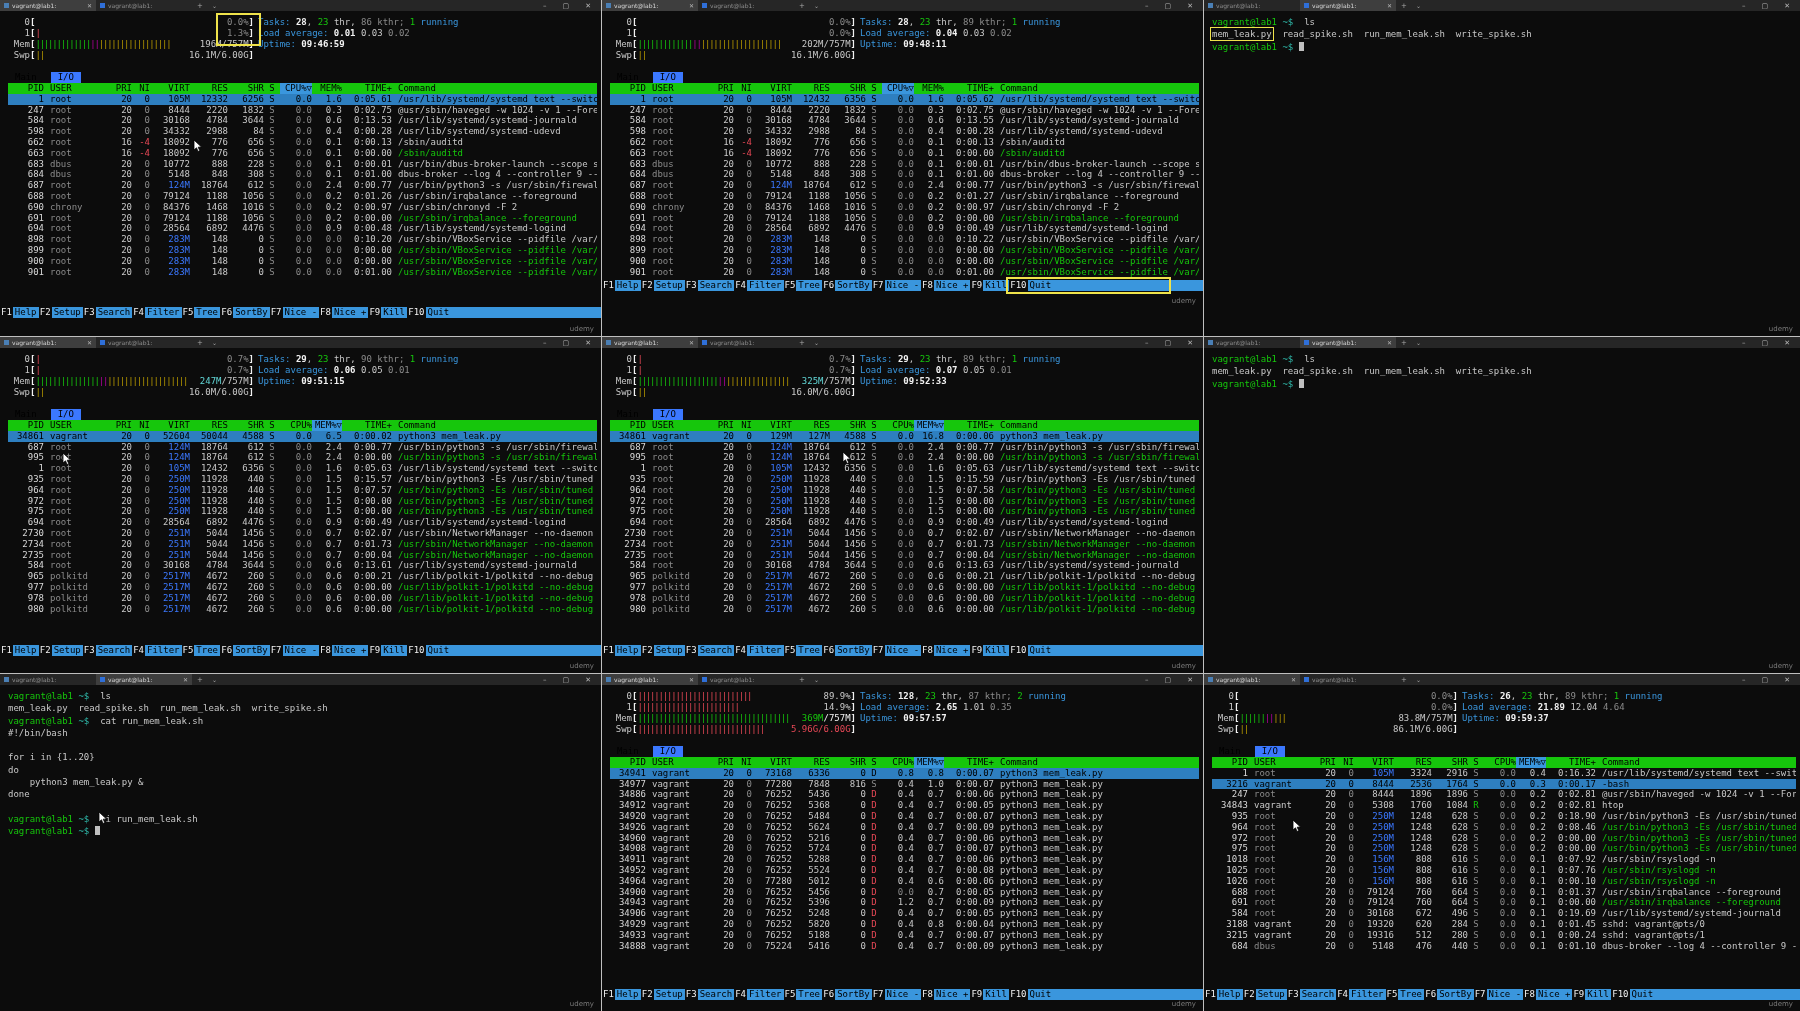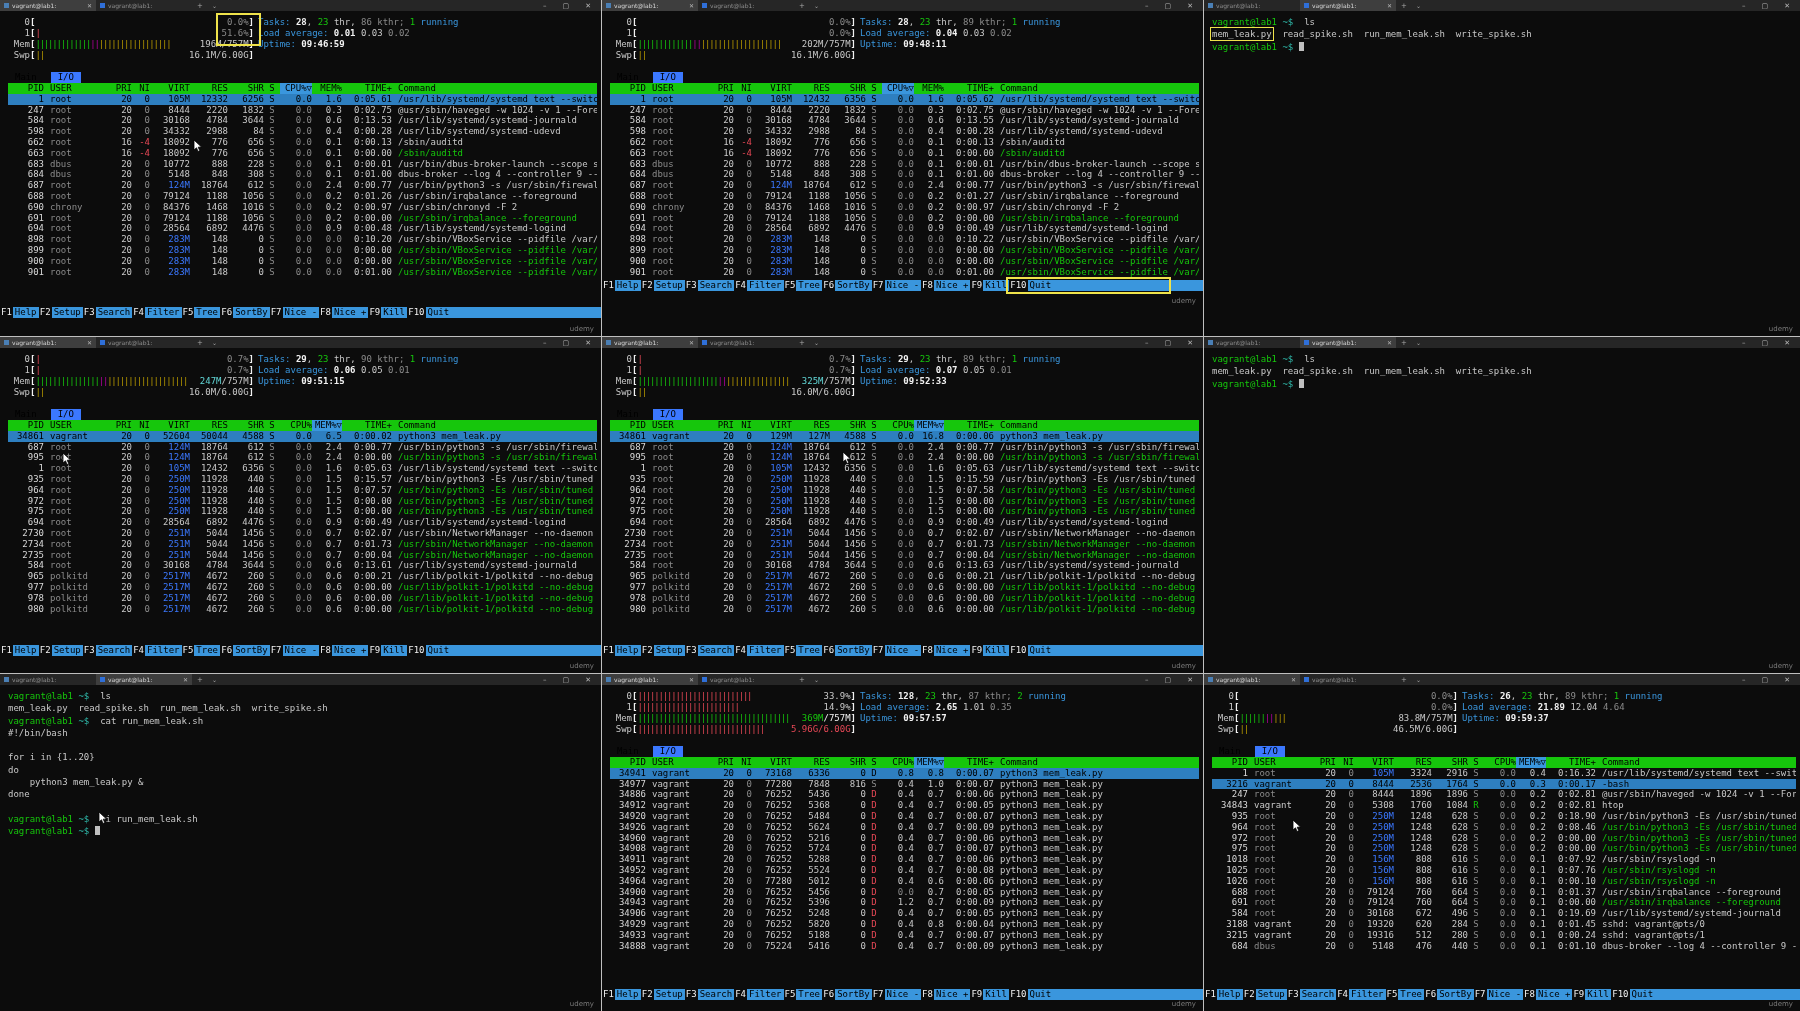--- a/index.html
+++ b/index.html
@@ -81,21 +81,21 @@
         <span class="tplus">+</span>
         <span class="tdrop">⌄</span>
         <div class="tctrl">
           <span>–</span>
           <span>▢</span>
           <span>✕</span>
         </div>
       </div>
       <div class="content">
         <div class="meter" style="top: 6px;"><span class="mlabel">0</span><span class="mbrk">[</span><div class="mbar"><span class="ticks"></span><span class="mval"><span style="color: rgb(138, 138, 138);">0.0%</span><span class="mbrk">]</span></span></div></div>
-        <div class="meter" style="top: 17px;"><span class="mlabel">1</span><span class="mbrk">[</span><div class="mbar"><span class="ticks"><span style="color: rgb(231, 72, 86);">|</span></span><span class="mval"><span style="color: rgb(138, 138, 138);">51.6%</span><span class="mbrk">]</span></span></div></div>
+        <div class="meter" style="top: 17px;"><span class="mlabel">1</span><span class="mbrk">[</span><div class="mbar"><span class="ticks"><span style="color: rgb(231, 72, 86);">|</span></span><span class="mval"><span style="color: rgb(138, 138, 138);">1.3%</span><span class="mbrk">]</span></span></div></div>
         <div class="meter" style="top: 28px;"><span class="mlabel">Mem</span><span class="mbrk">[</span><div class="mbar"><span class="ticks"><span style="color: rgb(22, 198, 12);">|||||||||||||</span><span style="color: rgb(180, 0, 158);">||</span><span style="color: rgb(184, 154, 0);">|||||||||||||||||</span></span><span class="mval"><span style="color: rgb(200, 200, 200);">196M/757M</span><span class="mbrk">]</span></span></div></div>
         <div class="meter" style="top: 39px;"><span class="mlabel">Swp</span><span class="mbrk">[</span><div class="mbar"><span class="ticks"><span style="color: rgb(184, 154, 0);">||</span></span><span class="mval"><span style="color: rgb(200, 200, 200);">16.1M/6.00G</span><span class="mbrk">]</span></span></div></div>
         <div class="hright"><div class="hline"><span style="color: rgb(58, 150, 221);">Tasks: </span><span style="color: rgb(242, 242, 242); font-weight: bold;">28</span><span style="color: rgb(200, 200, 200);">, </span><span style="color: rgb(22, 198, 12);">23</span><span style="color: rgb(200, 200, 200);"> thr, </span><span style="color: rgb(138, 138, 138);">86</span><span style="color: rgb(138, 138, 138);"> kthr; </span><span style="color: rgb(22, 198, 12);">1</span><span style="color: rgb(58, 150, 221);"> running</span></div><div class="hline"><span style="color: rgb(58, 150, 221);">Load average: </span><span style="color: rgb(242, 242, 242); font-weight: bold;">0.01</span><span style="color: rgb(200, 200, 200);"> </span><span style="color: rgb(200, 200, 200);">0.03</span><span style="color: rgb(200, 200, 200);"> </span><span style="color: rgb(138, 138, 138);">0.02</span></div><div class="hline"><span style="color: rgb(58, 150, 221);">Uptime: </span><span style="color: rgb(242, 242, 242); font-weight: bold;">09:46:59</span></div></div>
         <div class="stabs">
           <span class="stab main">Main</span>
           <span class="stab io" style="background: rgb(59, 120, 255);">I/O</span>
         </div>
         <div class="phead"><span class="c0">PID</span><span class="c1">USER</span><span class="c2">PRI</span><span class="c3">NI</span><span class="c4">VIRT</span><span class="c5">RES</span><span class="c6">SHR</span><span class="c7">S</span><span class="c8 sorted">CPU%▽</span><span class="c9">MEM%</span><span class="c10">TIME+</span><span class="c11">Command</span></div>
         <div class="rows">
           <div class="prow sel"><span class="c0" style="color: rgb(216, 216, 216);">1</span><span class="c1" style="color: rgb(138, 138, 138);">root</span><span class="c2" style="color: rgb(200, 200, 200);">20</span><span class="c3" style="color: rgb(138, 138, 138);">0</span><span class="c4" style="color: rgb(59, 120, 255);">105M</span><span class="c5" style="color: rgb(200, 200, 200);">12332</span><span class="c6" style="color: rgb(200, 200, 200);">6256</span><span class="c7" style="color: rgb(138, 138, 138);">S</span><span class="c8" style="color: rgb(138, 138, 138);">0.0</span><span class="c9" style="color: rgb(200, 200, 200);">1.6</span><span class="c10" style="color: rgb(200, 200, 200);">0:05.61</span><span class="c11" style="color: rgb(200, 200, 200);">/usr/lib/systemd/systemd text --switc</span></div>
@@ -539,21 +539,21 @@
         </div>
         <span class="tplus">+</span>
         <span class="tdrop">⌄</span>
         <div class="tctrl">
           <span>–</span>
           <span>▢</span>
           <span>✕</span>
         </div>
       </div>
       <div class="content">
-        <div class="meter" style="top: 6px;"><span class="mlabel">0</span><span class="mbrk">[</span><div class="mbar"><span class="ticks"><span style="color: rgb(231, 72, 86);">|||||||||||||||||||||||||||</span></span><span class="mval"><span style="color: rgb(200, 200, 200);">33.9%</span><span class="mbrk">]</span></span></div></div>
+        <div class="meter" style="top: 6px;"><span class="mlabel">0</span><span class="mbrk">[</span><div class="mbar"><span class="ticks"><span style="color: rgb(231, 72, 86);">|||||||||||||||||||||||||||</span></span><span class="mval"><span style="color: rgb(200, 200, 200);">89.9%</span><span class="mbrk">]</span></span></div></div>
         <div class="meter" style="top: 17px;"><span class="mlabel">1</span><span class="mbrk">[</span><div class="mbar"><span class="ticks"><span style="color: rgb(231, 72, 86);">||||||||||||||||||||||||</span></span><span class="mval"><span style="color: rgb(200, 200, 200);">14.9%</span><span class="mbrk">]</span></span></div></div>
         <div class="meter" style="top: 28px;"><span class="mlabel">Mem</span><span class="mbrk">[</span><div class="mbar"><span class="ticks"><span style="color: rgb(22, 198, 12);">||||||||||||||||||||||||||||||||||||</span></span><span class="mval"><span style="color: rgb(22, 198, 12);">369M</span><span style="color: rgb(242, 242, 242);">/757M</span><span class="mbrk">]</span></span></div></div>
         <div class="meter" style="top: 39px;"><span class="mlabel">Swp</span><span class="mbrk">[</span><div class="mbar"><span class="ticks"><span style="color: rgb(231, 72, 86);">||||||||||||||||||||||||||||||</span></span><span class="mval"><span style="color: rgb(231, 72, 86);">5.96G/6.00G</span><span class="mbrk">]</span></span></div></div>
         <div class="hright"><div class="hline"><span style="color: rgb(58, 150, 221);">Tasks: </span><span style="color: rgb(242, 242, 242); font-weight: bold;">128</span><span style="color: rgb(200, 200, 200);">, </span><span style="color: rgb(22, 198, 12);">23</span><span style="color: rgb(200, 200, 200);"> thr, </span><span style="color: rgb(138, 138, 138);">87</span><span style="color: rgb(138, 138, 138);"> kthr; </span><span style="color: rgb(22, 198, 12);">2</span><span style="color: rgb(58, 150, 221);"> running</span></div><div class="hline"><span style="color: rgb(58, 150, 221);">Load average: </span><span style="color: rgb(242, 242, 242); font-weight: bold;">2.65</span><span style="color: rgb(200, 200, 200);"> </span><span style="color: rgb(200, 200, 200);">1.01</span><span style="color: rgb(200, 200, 200);"> </span><span style="color: rgb(138, 138, 138);">0.35</span></div><div class="hline"><span style="color: rgb(58, 150, 221);">Uptime: </span><span style="color: rgb(242, 242, 242); font-weight: bold;">09:57:57</span></div></div>
         <div class="stabs">
           <span class="stab main">Main</span>
           <span class="stab io" style="background: rgb(59, 120, 255);">I/O</span>
         </div>
         <div class="phead"><span class="c0">PID</span><span class="c1">USER</span><span class="c2">PRI</span><span class="c3">NI</span><span class="c4">VIRT</span><span class="c5">RES</span><span class="c6">SHR</span><span class="c7">S</span><span class="c8">CPU%</span><span class="c9 sorted">MEM%▽</span><span class="c10">TIME+</span><span class="c11">Command</span></div>
         <div class="rows">
@@ -637,21 +637,21 @@
         <div class="tctrl">
           <span>–</span>
           <span>▢</span>
           <span>✕</span>
         </div>
       </div>
       <div class="content">
         <div class="meter" style="top: 6px;"><span class="mlabel">0</span><span class="mbrk">[</span><div class="mbar"><span class="ticks"></span><span class="mval"><span style="color: rgb(138, 138, 138);">0.0%</span><span class="mbrk">]</span></span></div></div>
         <div class="meter" style="top: 17px;"><span class="mlabel">1</span><span class="mbrk">[</span><div class="mbar"><span class="ticks"></span><span class="mval"><span style="color: rgb(138, 138, 138);">0.0%</span><span class="mbrk">]</span></span></div></div>
         <div class="meter" style="top: 28px;"><span class="mlabel">Mem</span><span class="mbrk">[</span><div class="mbar"><span class="ticks"><span style="color: rgb(22, 198, 12);">||||||</span><span style="color: rgb(180, 0, 158);">||</span><span style="color: rgb(184, 154, 0);">|||</span></span><span class="mval"><span style="color: rgb(200, 200, 200);">83.8M/757M</span><span class="mbrk">]</span></span></div></div>
-        <div class="meter" style="top: 39px;"><span class="mlabel">Swp</span><span class="mbrk">[</span><div class="mbar"><span class="ticks"><span style="color: rgb(184, 154, 0);">||</span></span><span class="mval"><span style="color: rgb(200, 200, 200);">46.5M/6.00G</span><span class="mbrk">]</span></span></div></div>
+        <div class="meter" style="top: 39px;"><span class="mlabel">Swp</span><span class="mbrk">[</span><div class="mbar"><span class="ticks"><span style="color: rgb(184, 154, 0);">||</span></span><span class="mval"><span style="color: rgb(200, 200, 200);">86.1M/6.00G</span><span class="mbrk">]</span></span></div></div>
         <div class="hright"><div class="hline"><span style="color: rgb(58, 150, 221);">Tasks: </span><span style="color: rgb(242, 242, 242); font-weight: bold;">26</span><span style="color: rgb(200, 200, 200);">, </span><span style="color: rgb(22, 198, 12);">23</span><span style="color: rgb(200, 200, 200);"> thr, </span><span style="color: rgb(138, 138, 138);">89</span><span style="color: rgb(138, 138, 138);"> kthr; </span><span style="color: rgb(22, 198, 12);">1</span><span style="color: rgb(58, 150, 221);"> running</span></div><div class="hline"><span style="color: rgb(58, 150, 221);">Load average: </span><span style="color: rgb(242, 242, 242); font-weight: bold;">21.89</span><span style="color: rgb(200, 200, 200);"> </span><span style="color: rgb(200, 200, 200);">12.04</span><span style="color: rgb(200, 200, 200);"> </span><span style="color: rgb(138, 138, 138);">4.64</span></div><div class="hline"><span style="color: rgb(58, 150, 221);">Uptime: </span><span style="color: rgb(242, 242, 242); font-weight: bold;">09:59:37</span></div></div>
         <div class="stabs">
           <span class="stab main">Main</span>
           <span class="stab io" style="background: rgb(59, 120, 255);">I/O</span>
         </div>
         <div class="phead"><span class="c0">PID</span><span class="c1">USER</span><span class="c2">PRI</span><span class="c3">NI</span><span class="c4">VIRT</span><span class="c5">RES</span><span class="c6">SHR</span><span class="c7">S</span><span class="c8">CPU%</span><span class="c9 sorted">MEM%▽</span><span class="c10">TIME+</span><span class="c11">Command</span></div>
         <div class="rows">
           <div class="prow"><span class="c0" style="color: rgb(216, 216, 216);">1</span><span class="c1" style="color: rgb(138, 138, 138);">root</span><span class="c2" style="color: rgb(200, 200, 200);">20</span><span class="c3" style="color: rgb(138, 138, 138);">0</span><span class="c4" style="color: rgb(59, 120, 255);">105M</span><span class="c5" style="color: rgb(200, 200, 200);">3324</span><span class="c6" style="color: rgb(200, 200, 200);">2916</span><span class="c7" style="color: rgb(138, 138, 138);">S</span><span class="c8" style="color: rgb(138, 138, 138);">0.0</span><span class="c9" style="color: rgb(200, 200, 200);">0.4</span><span class="c10" style="color: rgb(200, 200, 200);">0:16.32</span><span class="c11" style="color: rgb(200, 200, 200);">/usr/lib/systemd/systemd text --switc</span></div>
           <div class="prow sel"><span class="c0" style="color: rgb(216, 216, 216);">3216</span><span class="c1" style="color: rgb(200, 200, 200);">vagrant</span><span class="c2" style="color: rgb(200, 200, 200);">20</span><span class="c3" style="color: rgb(138, 138, 138);">0</span><span class="c4" style="color: rgb(200, 200, 200);">8444</span><span class="c5" style="color: rgb(200, 200, 200);">2536</span><span class="c6" style="color: rgb(200, 200, 200);">1764</span><span class="c7" style="color: rgb(138, 138, 138);">S</span><span class="c8" style="color: rgb(138, 138, 138);">0.0</span><span class="c9" style="color: rgb(200, 200, 200);">0.3</span><span class="c10" style="color: rgb(200, 200, 200);">0:00.17</span><span class="c11" style="color: rgb(200, 200, 200);">-bash</span></div>
           <div class="prow"><span class="c0" style="color: rgb(216, 216, 216);">247</span><span class="c1" style="color: rgb(138, 138, 138);">root</span><span class="c2" style="color: rgb(200, 200, 200);">20</span><span class="c3" style="color: rgb(138, 138, 138);">0</span><span class="c4" style="color: rgb(200, 200, 200);">8444</span><span class="c5" style="color: rgb(200, 200, 200);">1896</span><span class="c6" style="color: rgb(200, 200, 200);">1896</span><span class="c7" style="color: rgb(138, 138, 138);">S</span><span class="c8" style="color: rgb(138, 138, 138);">0.0</span><span class="c9" style="color: rgb(200, 200, 200);">0.2</span><span class="c10" style="color: rgb(200, 200, 200);">0:02.81</span><span class="c11" style="color: rgb(200, 200, 200);">@usr/sbin/haveged -w 1024 -v 1 --Fore</span></div>

